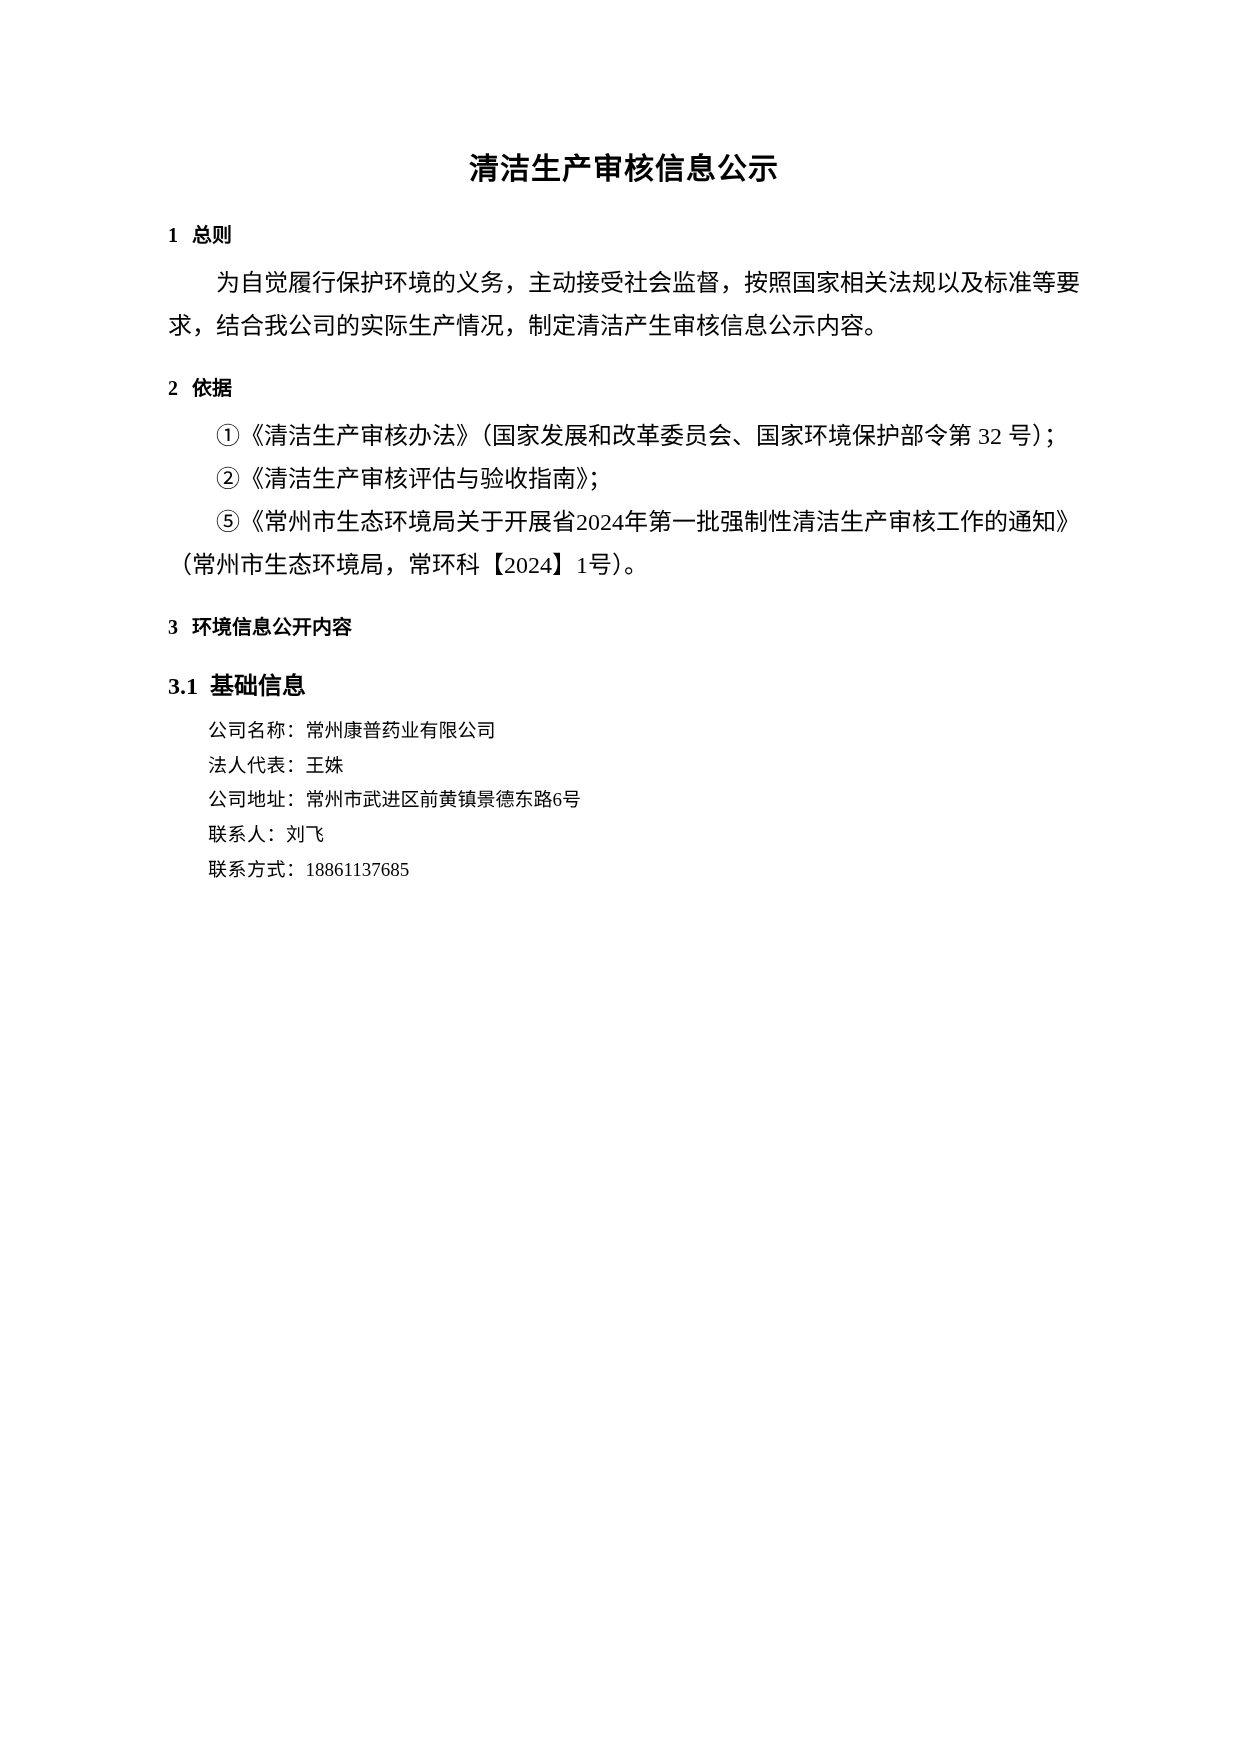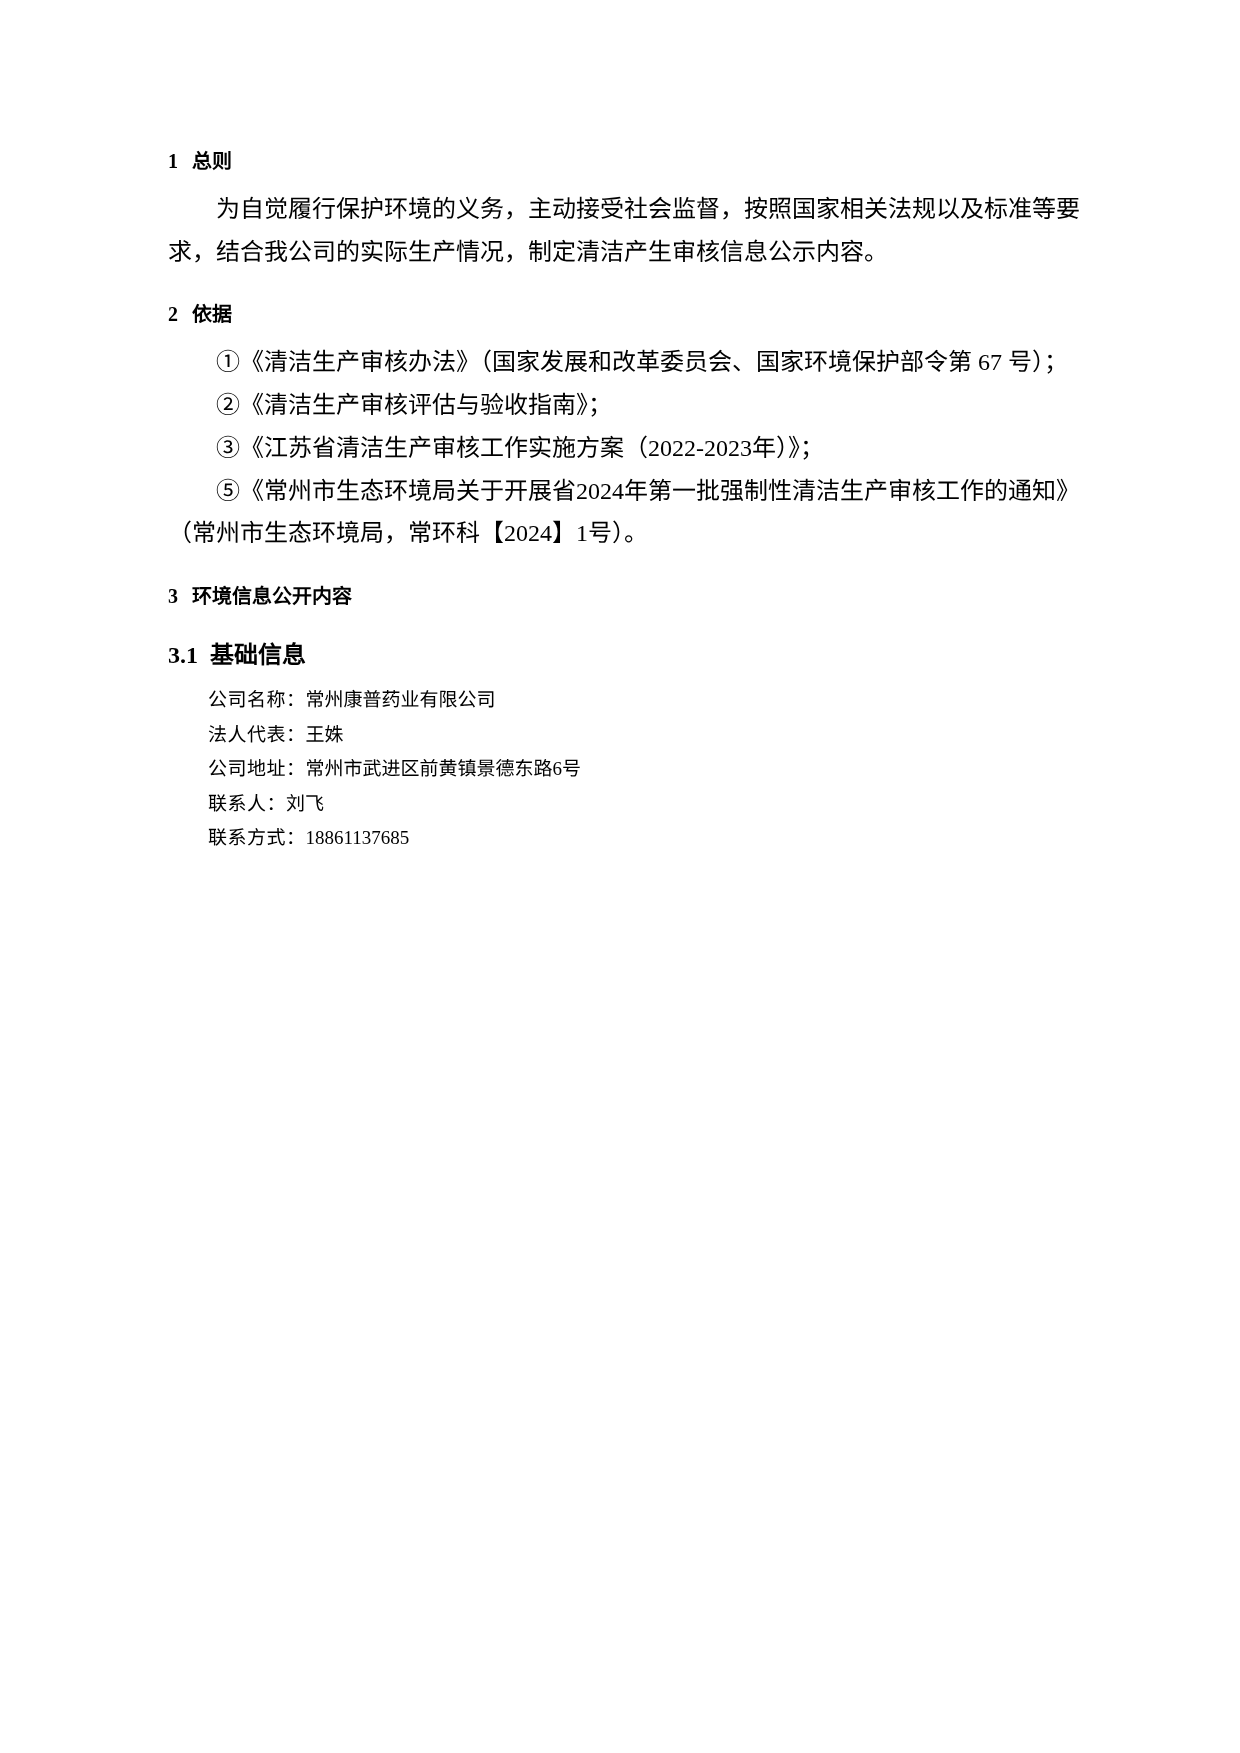--- a/index.html
+++ b/index.html
@@ -71,32 +71,32 @@
   }
   .info-line .label {
     letter-spacing: 0.5px;
   }
 </style>
 </head>
 <body>
 
 <div class="page">
 
+  <h1 class="doc-title">清洁生产审核信息公示</h1>
 
   <h2 class="h1">
     <span class="num">1</span><span>总则</span>
   </h2>
   <p class="para">为自觉履行保护环境的义务，主动接受社会监督，按照国家相关法规以及标准等要求，结合我公司的实际生产情况，制定清洁产生审核信息公示内容。</p>
 
   <h2 class="h1">
     <span class="num">2</span><span>依据</span>
   </h2>
-  <p class="list-item">①《清洁生产审核办法》（国家发展和改革委员会、国家环境保护部令第 67 号）；</p>
+  <p class="list-item">①《清洁生产审核办法》（国家发展和改革委员会、国家环境保护部令第 32 号）；</p>
   <p class="list-item">②《清洁生产审核评估与验收指南》；</p>
-  <p class="list-item">③《江苏省清洁生产审核工作实施方案（2022-2023年）》；</p>
   <p class="list-item">⑤《常州市生态环境局关于开展省2024年第一批强制性清洁生产审核工作的通知》（常州市生态环境局，常环科【2024】1号）。</p>
 
   <h2 class="h1">
     <span class="num">3</span><span>环境信息公开内容</span>
   </h2>
 
   <h3 class="h2">
     <span class="num">3.1</span><span>基础信息</span>
   </h3>
 

